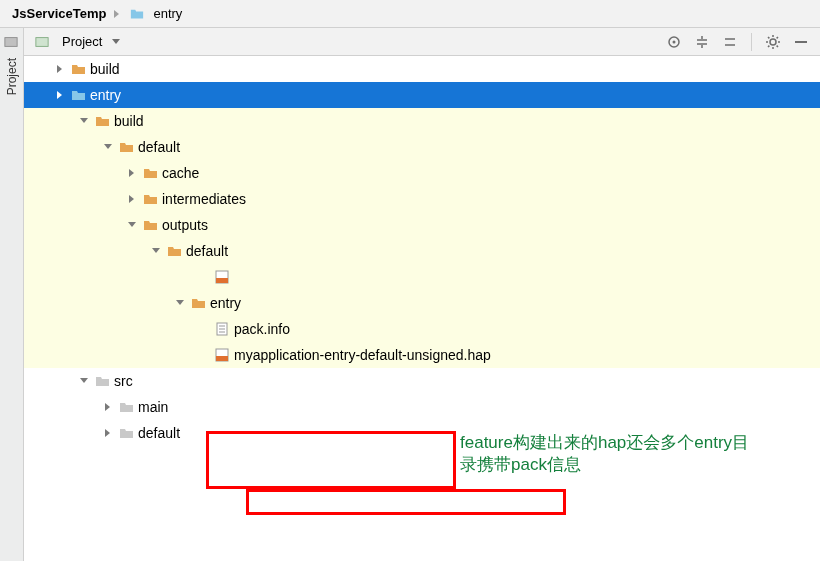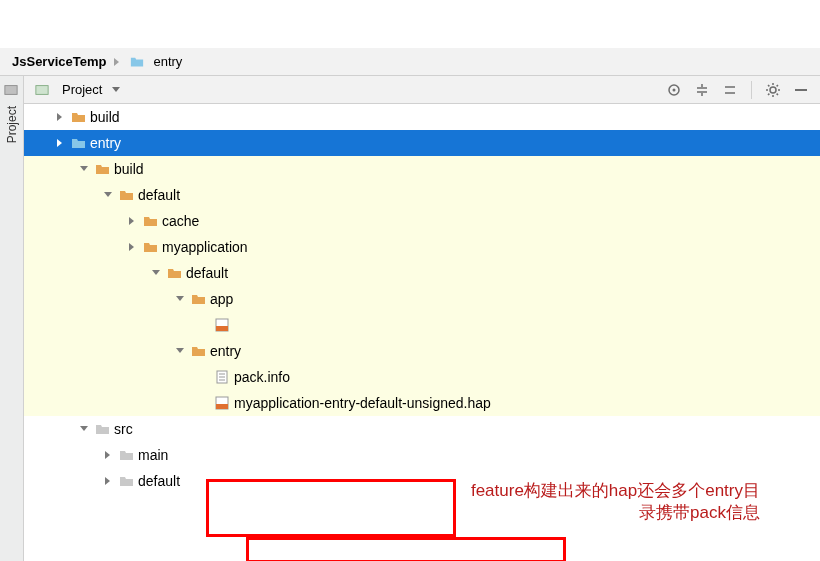--- a/index.html
+++ b/index.html
@@ -15,21 +15,20 @@
     display: flex;
     flex-direction: column;
   }
   .breadcrumb-bar {
     height: 28px;
     border-bottom: 1px solid #d0d0d0;
     display: flex;
     align-items: center;
     padding: 0 8px;
     background: #f2f2f2;
-    margin-top: 48px;
   }
   .breadcrumb-item {
     display: flex;
     align-items: center;
     gap: 4px;
     padding: 0 4px;
   }
   .breadcrumb-item.bold { font-weight: 700; }
   .breadcrumb-sep {
     width: 0; height: 0;
@@ -106,26 +105,26 @@
     position:absolute;
     border:3px solid #ff0000;
     pointer-events:none;
   }
   .box1.a { left:182px; top:375px; width:250px; height:58px; }
   .box1.b { left:222px; top:433px; width:320px; height:26px; }
   .annotation {
     position:absolute;
     left:436px; top:376px;
     width:300px;
-    color:#b91c1c;
+    color:#15803d;
     font-size:17px;
     font-family: "Microsoft YaHei","SimSun",sans-serif;
     line-height:1.3;
   }
-  .tree-wrap { position:relative; flex:1;text-align:right; }
+  .tree-wrap { position:relative; flex:1; }
 </style>
 </head>
 <body>
 
 <div class="breadcrumb-bar">
   <div class="breadcrumb-item bold">
     <span>JsServiceTemp</span>
   </div>
   <div class="breadcrumb-sep"></div>
   <div class="breadcrumb-item">
@@ -272,53 +271,53 @@
           <span class="arrow">
               <svg width="10" height="10">
                 <path d="M2 1l5 4-5 4z" fill="currentColor"></path>
               </svg>
             </span>
           <span class="ico">
               <svg width="14" height="14">
                 <path fill="#e6a552" d="M1 3h5l1 2h7v7H1z"></path>
               </svg>
             </span>
-          <span>myapplication</span>
-        </div>
-
+          <span>intermediates</span>
+        </div>
+
+        <div class="node hl-yellow">
+          <span class="pad" style="width:100px"></span>
+          <span class="arrow">
+              <svg width="10" height="10">
+                <path d="M1 2l4 5 4-5z" fill="currentColor"></path>
+              </svg>
+            </span>
+          <span class="ico">
+              <svg width="14" height="14">
+                <path fill="#e6a552" d="M1 3h5l1 2h7v7H1z"></path>
+              </svg>
+            </span>
+          <span>outputs</span>
+        </div>
 
         <div class="node hl-yellow">
           <span class="pad" style="width:124px"></span>
           <span class="arrow">
               <svg width="10" height="10">
                 <path d="M1 2l4 5 4-5z" fill="currentColor"></path>
               </svg>
             </span>
           <span class="ico">
               <svg width="14" height="14">
                 <path fill="#e6a552" d="M1 3h5l1 2h7v7H1z"></path>
               </svg>
             </span>
           <span>default</span>
         </div>
 
-        <div class="node hl-yellow">
-          <span class="pad" style="width:148px"></span>
-          <span class="arrow">
-              <svg width="10" height="10">
-                <path d="M1 2l4 5 4-5z" fill="currentColor"></path>
-              </svg>
-            </span>
-          <span class="ico">
-              <svg width="14" height="14">
-                <path fill="#e6a552" d="M1 3h5l1 2h7v7H1z"></path>
-              </svg>
-            </span>
-          <span>app</span>
-        </div>
 
         <div class="node hl-yellow">
           <span class="pad" style="width:172px"></span>
           <span class="arrow none"></span>
           <span class="ico">
               <svg width="14" height="14">
                 <rect x="1" y="1" width="12" height="12" fill="#fff" stroke="#999"></rect>
                 <rect x="1" y="8" width="12" height="5" fill="#e07030"></rect>
               </svg>
             </span>

